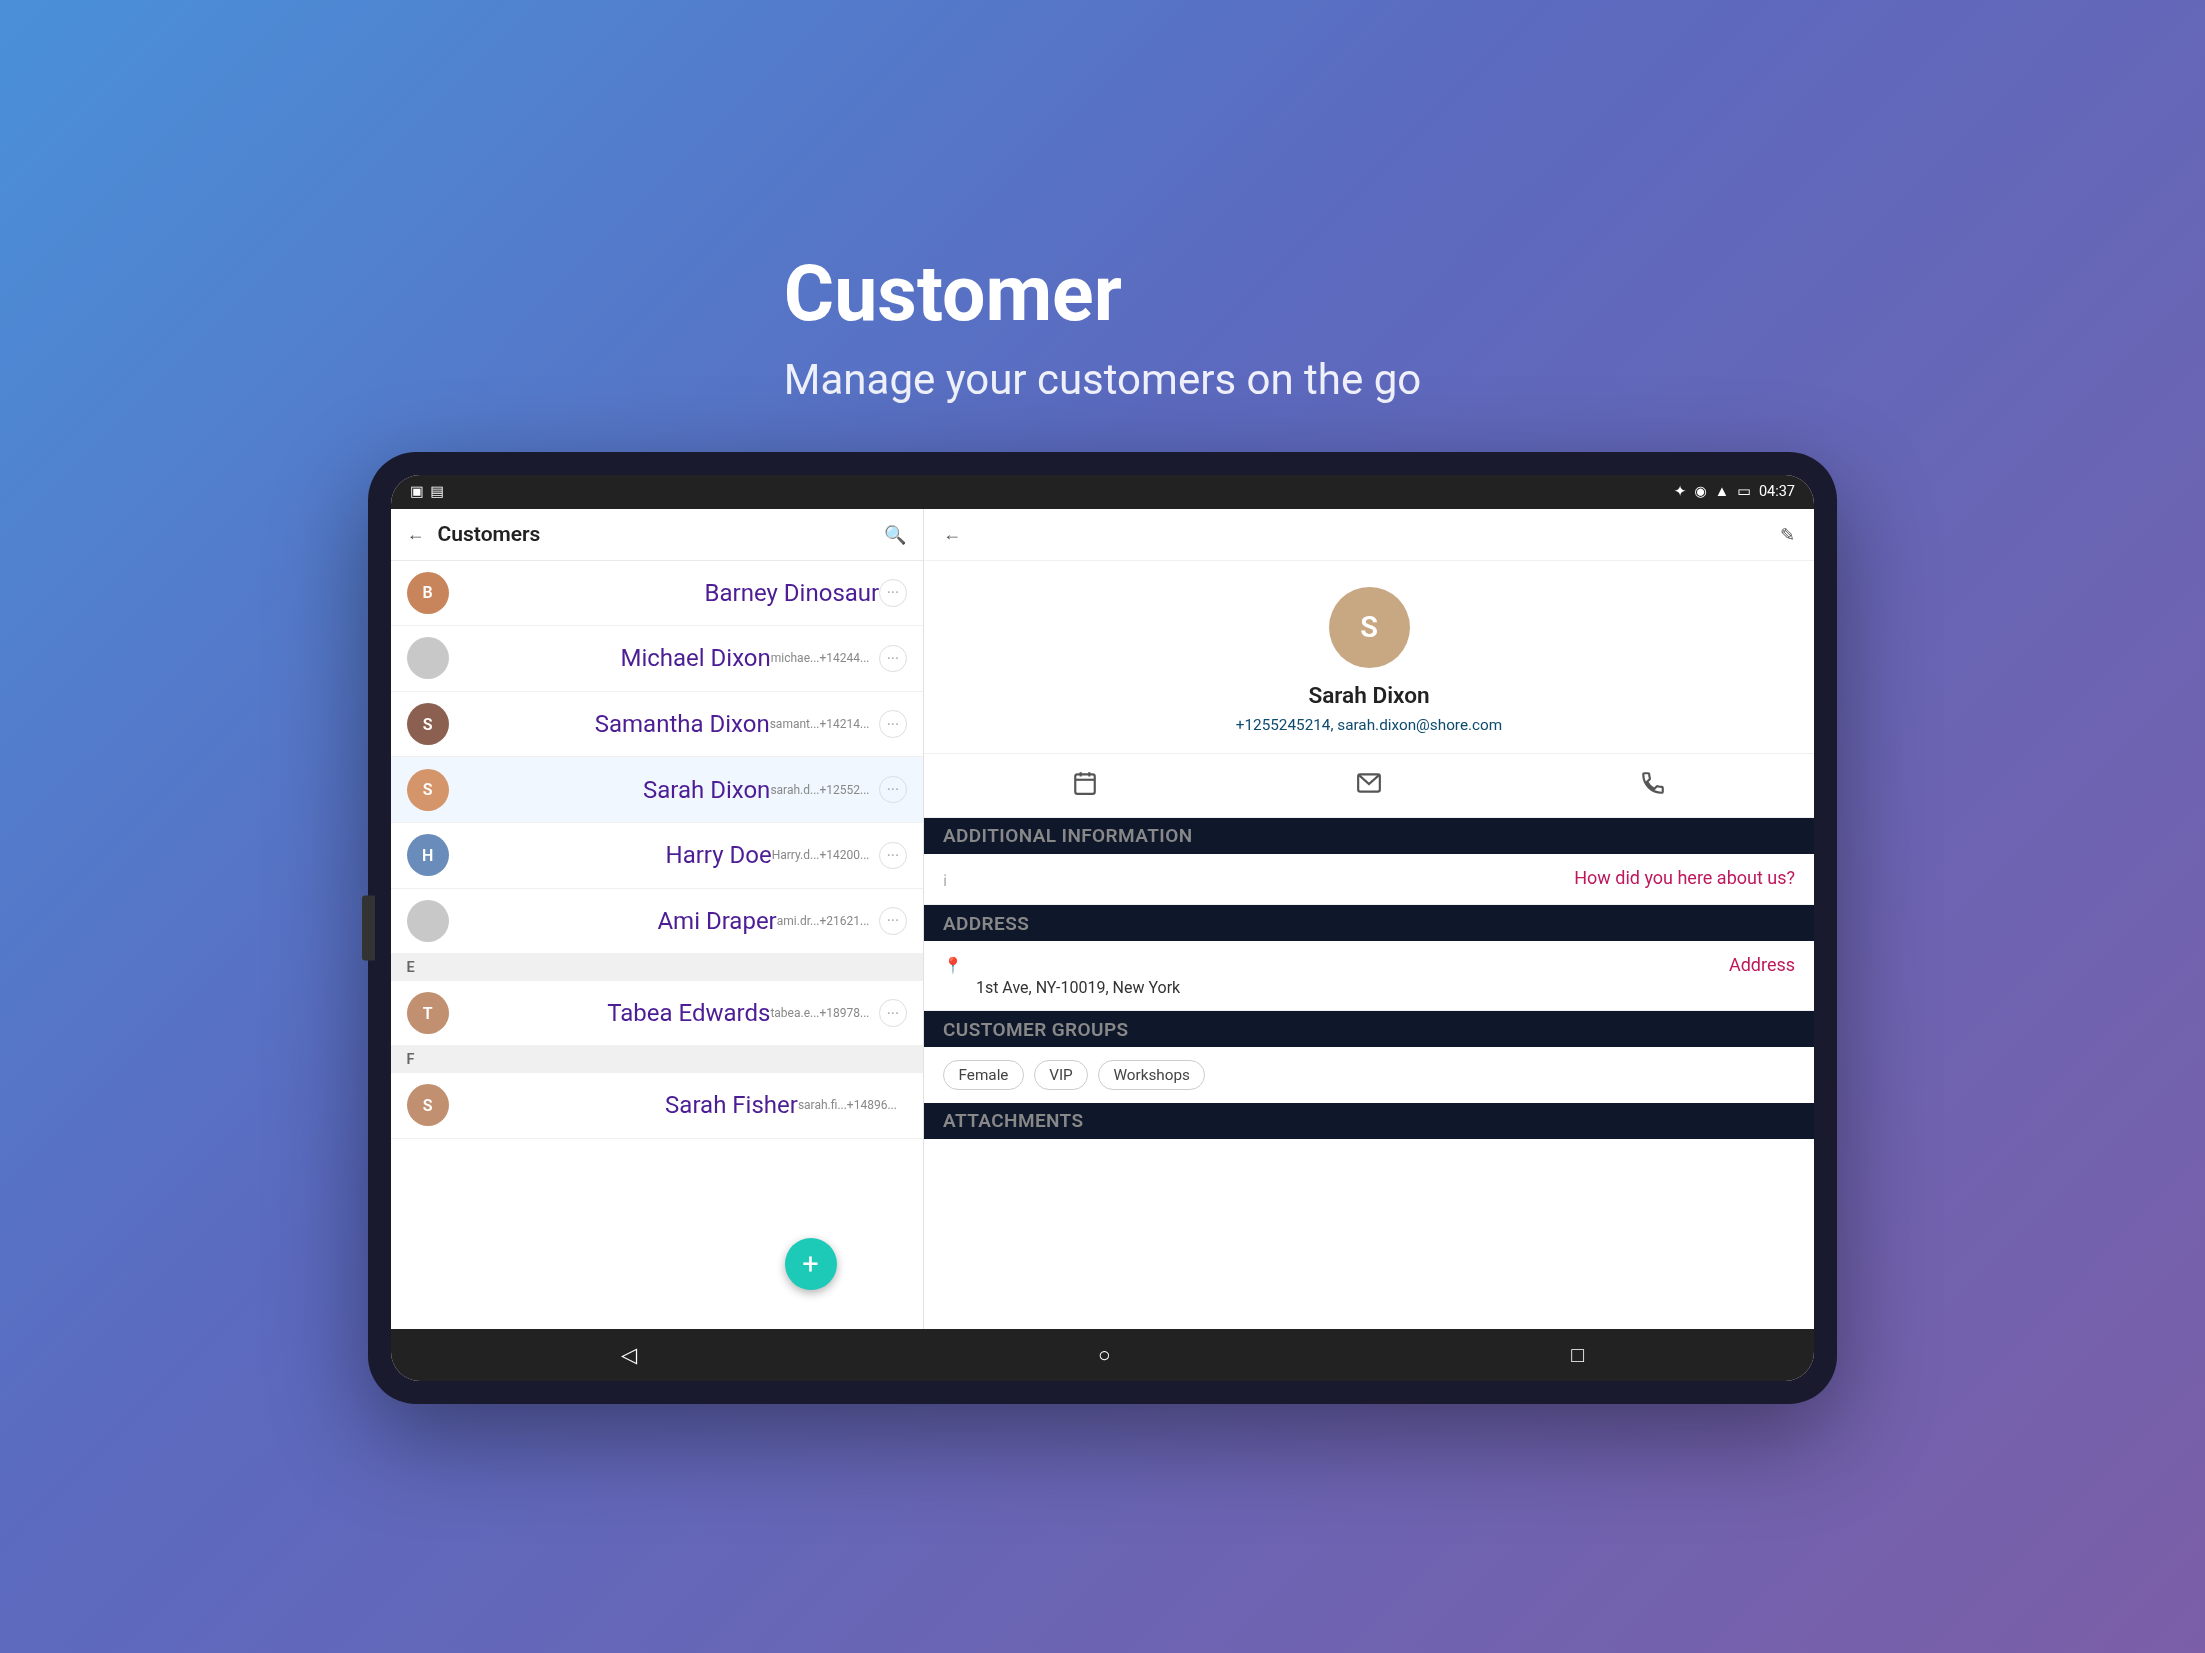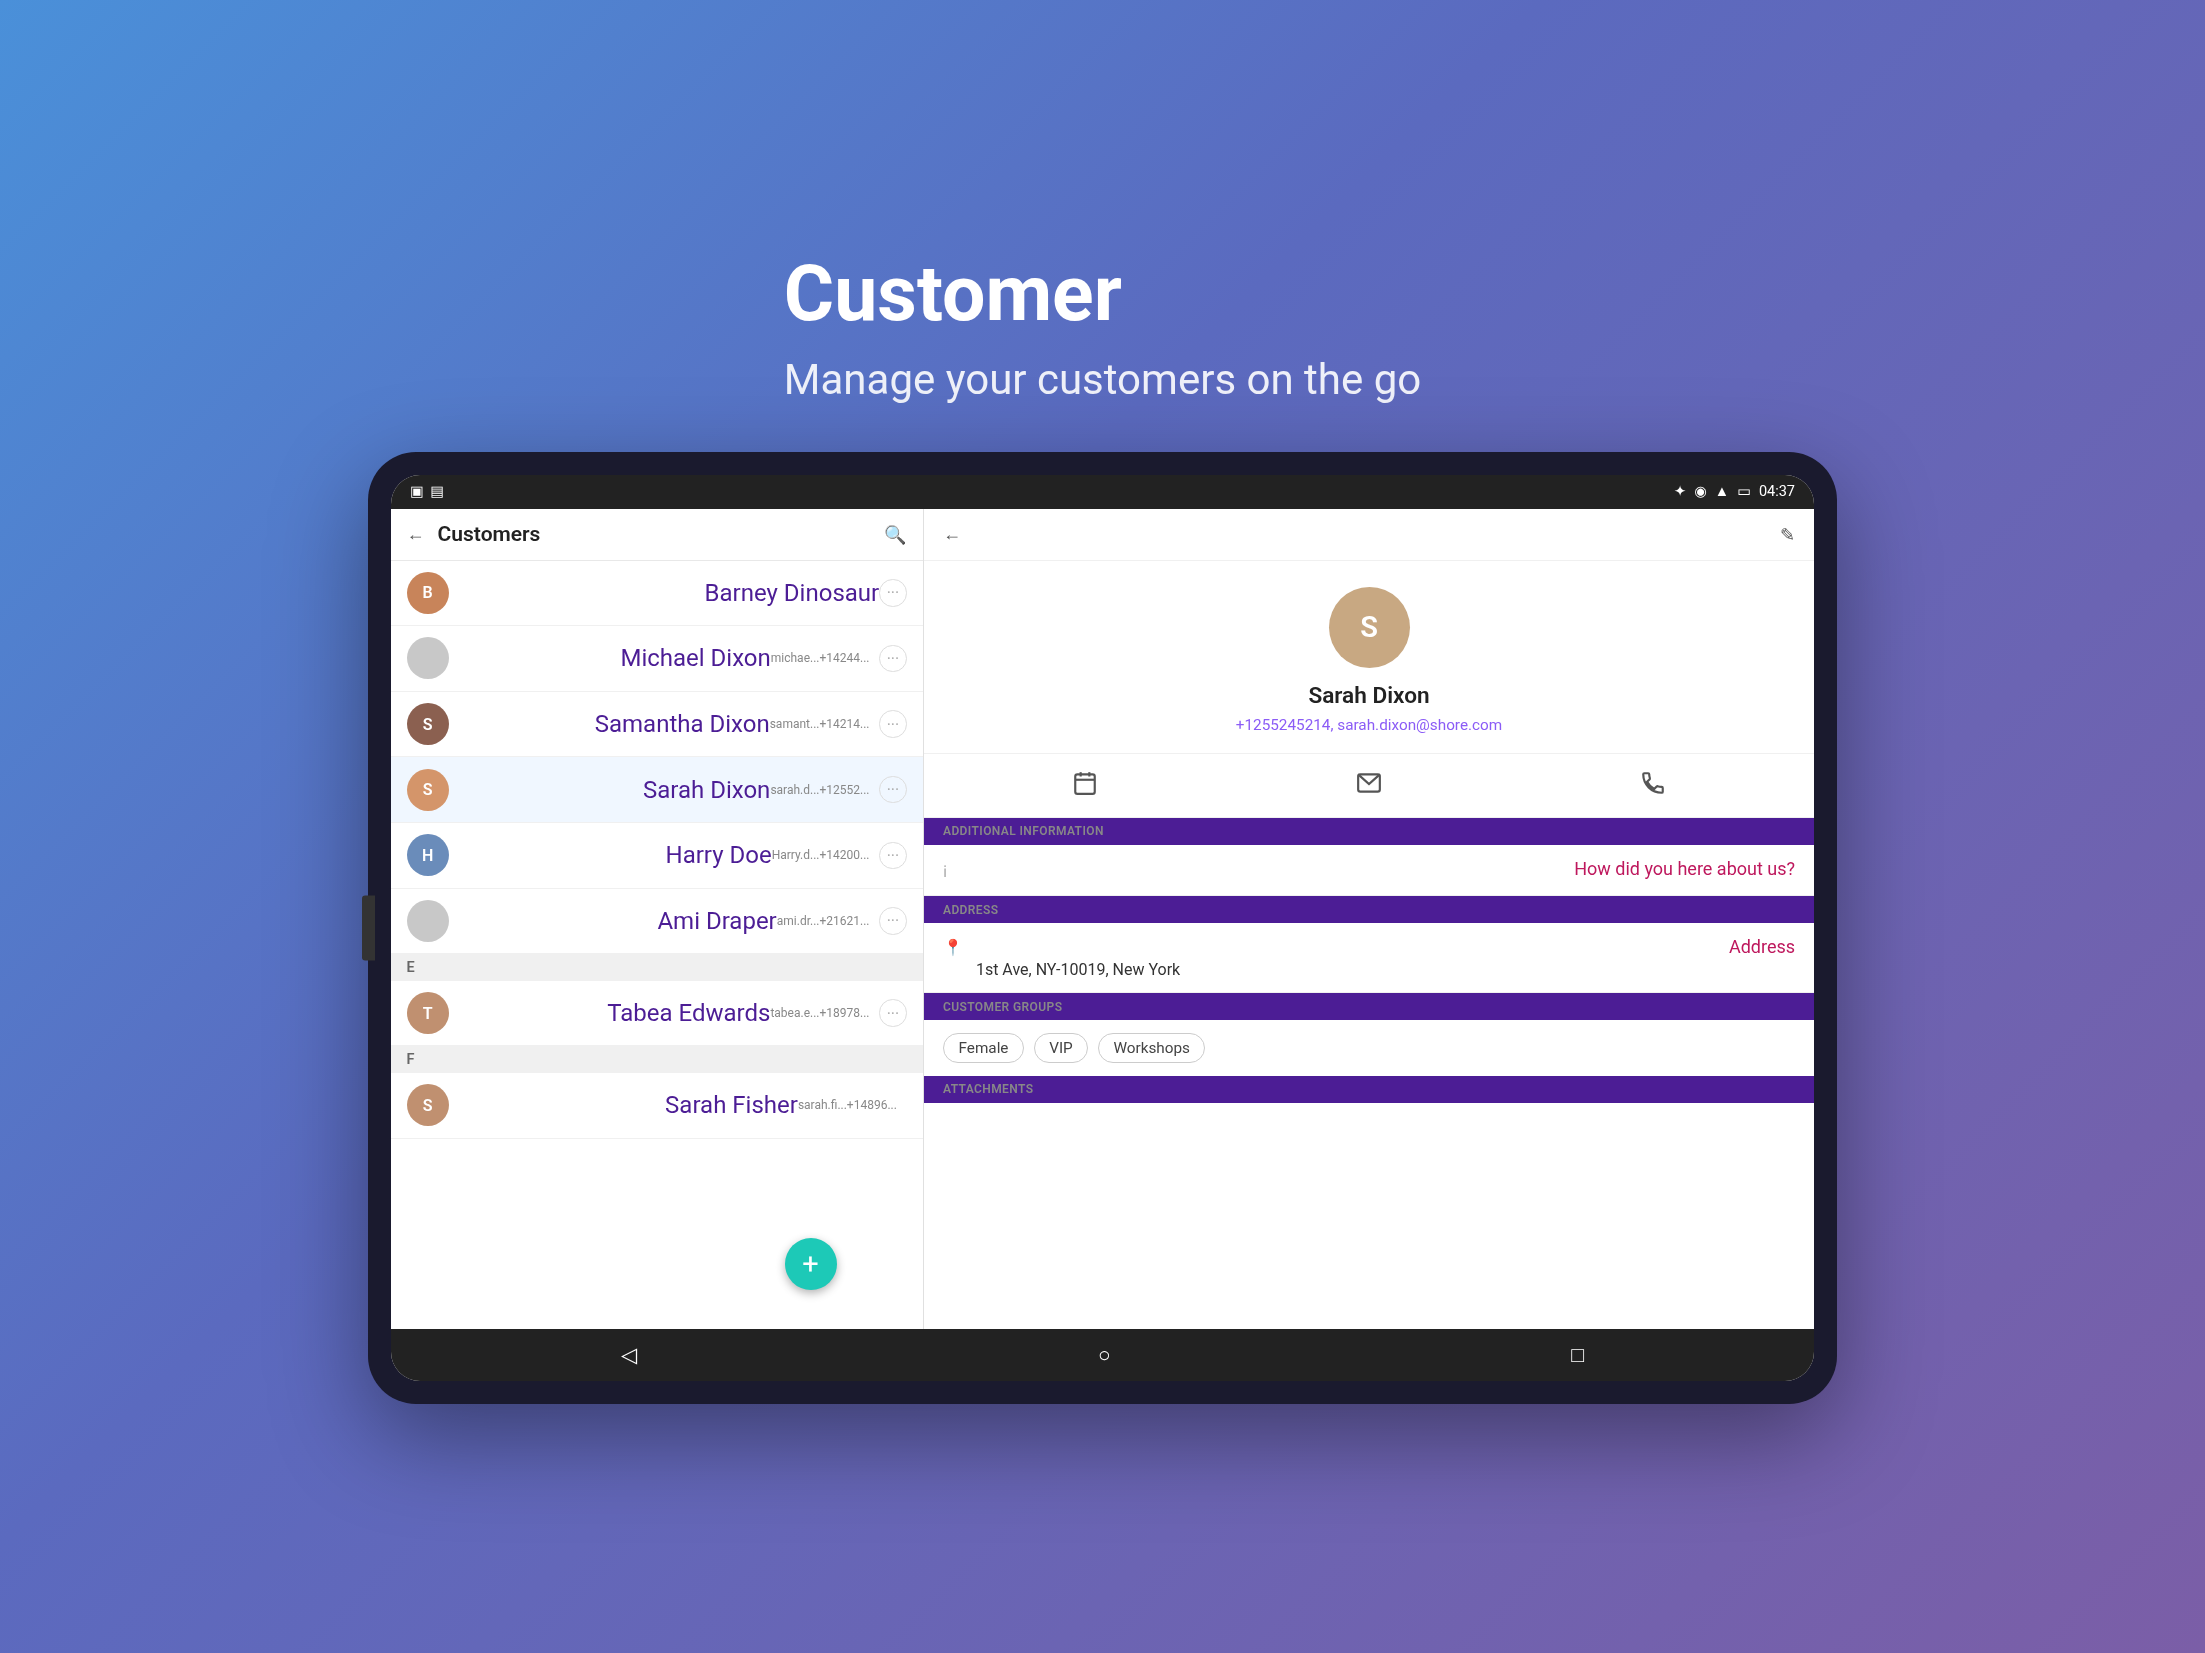--- a/index.html
+++ b/index.html
@@ -251,40 +251,40 @@
 
     .profile-name {
       font-size: 22.6px;
       font-weight: 600;
       color: #222;
       margin-bottom: 6.5px;
     }
 
     .profile-contact {
       font-size: 15.3px;
-      color: #8b5cf6;
+      color: #0c4a6e;
     }
 
     .action-bar {
       display: flex;
       justify-content: space-around;
       padding: 16px 19.4px;
       border-bottom: 0.8px solid #f0f0f0;
     }
 
     .action-btn {
       cursor: pointer;
       color: #555;
       font-size: 21px;
     }
 
     .section-header {
-      background: #4c1d95;
+      background: #0f172a;
       padding: 6.5px 19.4px;
-      font-size: 12px;
+      font-size: 19px;
       font-weight: 600;
       color: #888;
       letter-spacing: 0.4px;
       text-transform: uppercase;
     }
 
     .info-row {
       padding: 13px 19.4px;
       display: flex;
       align-items: flex-start;

